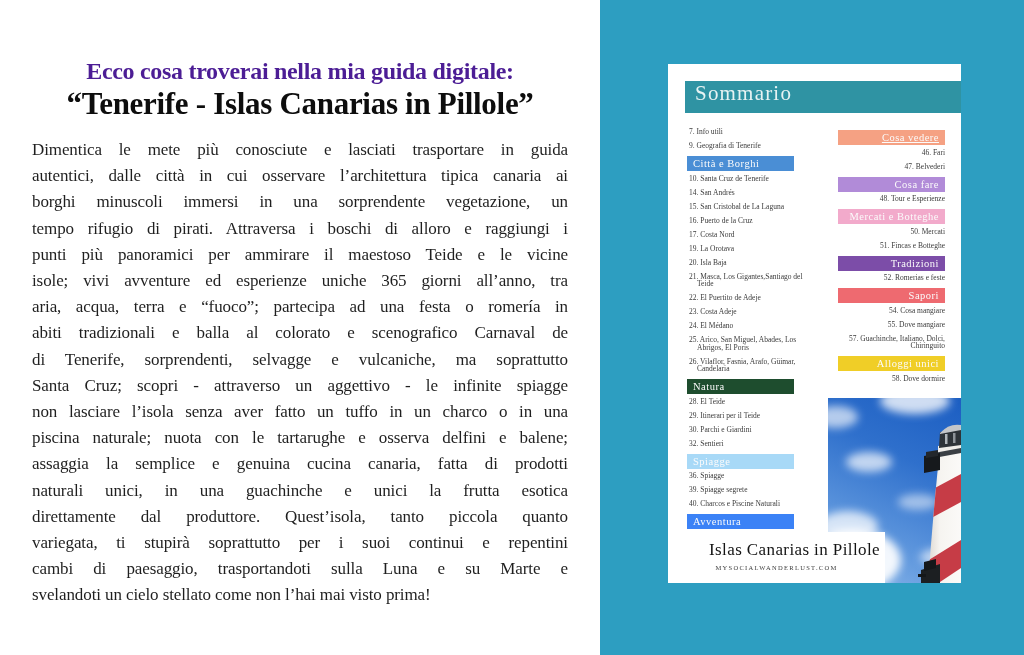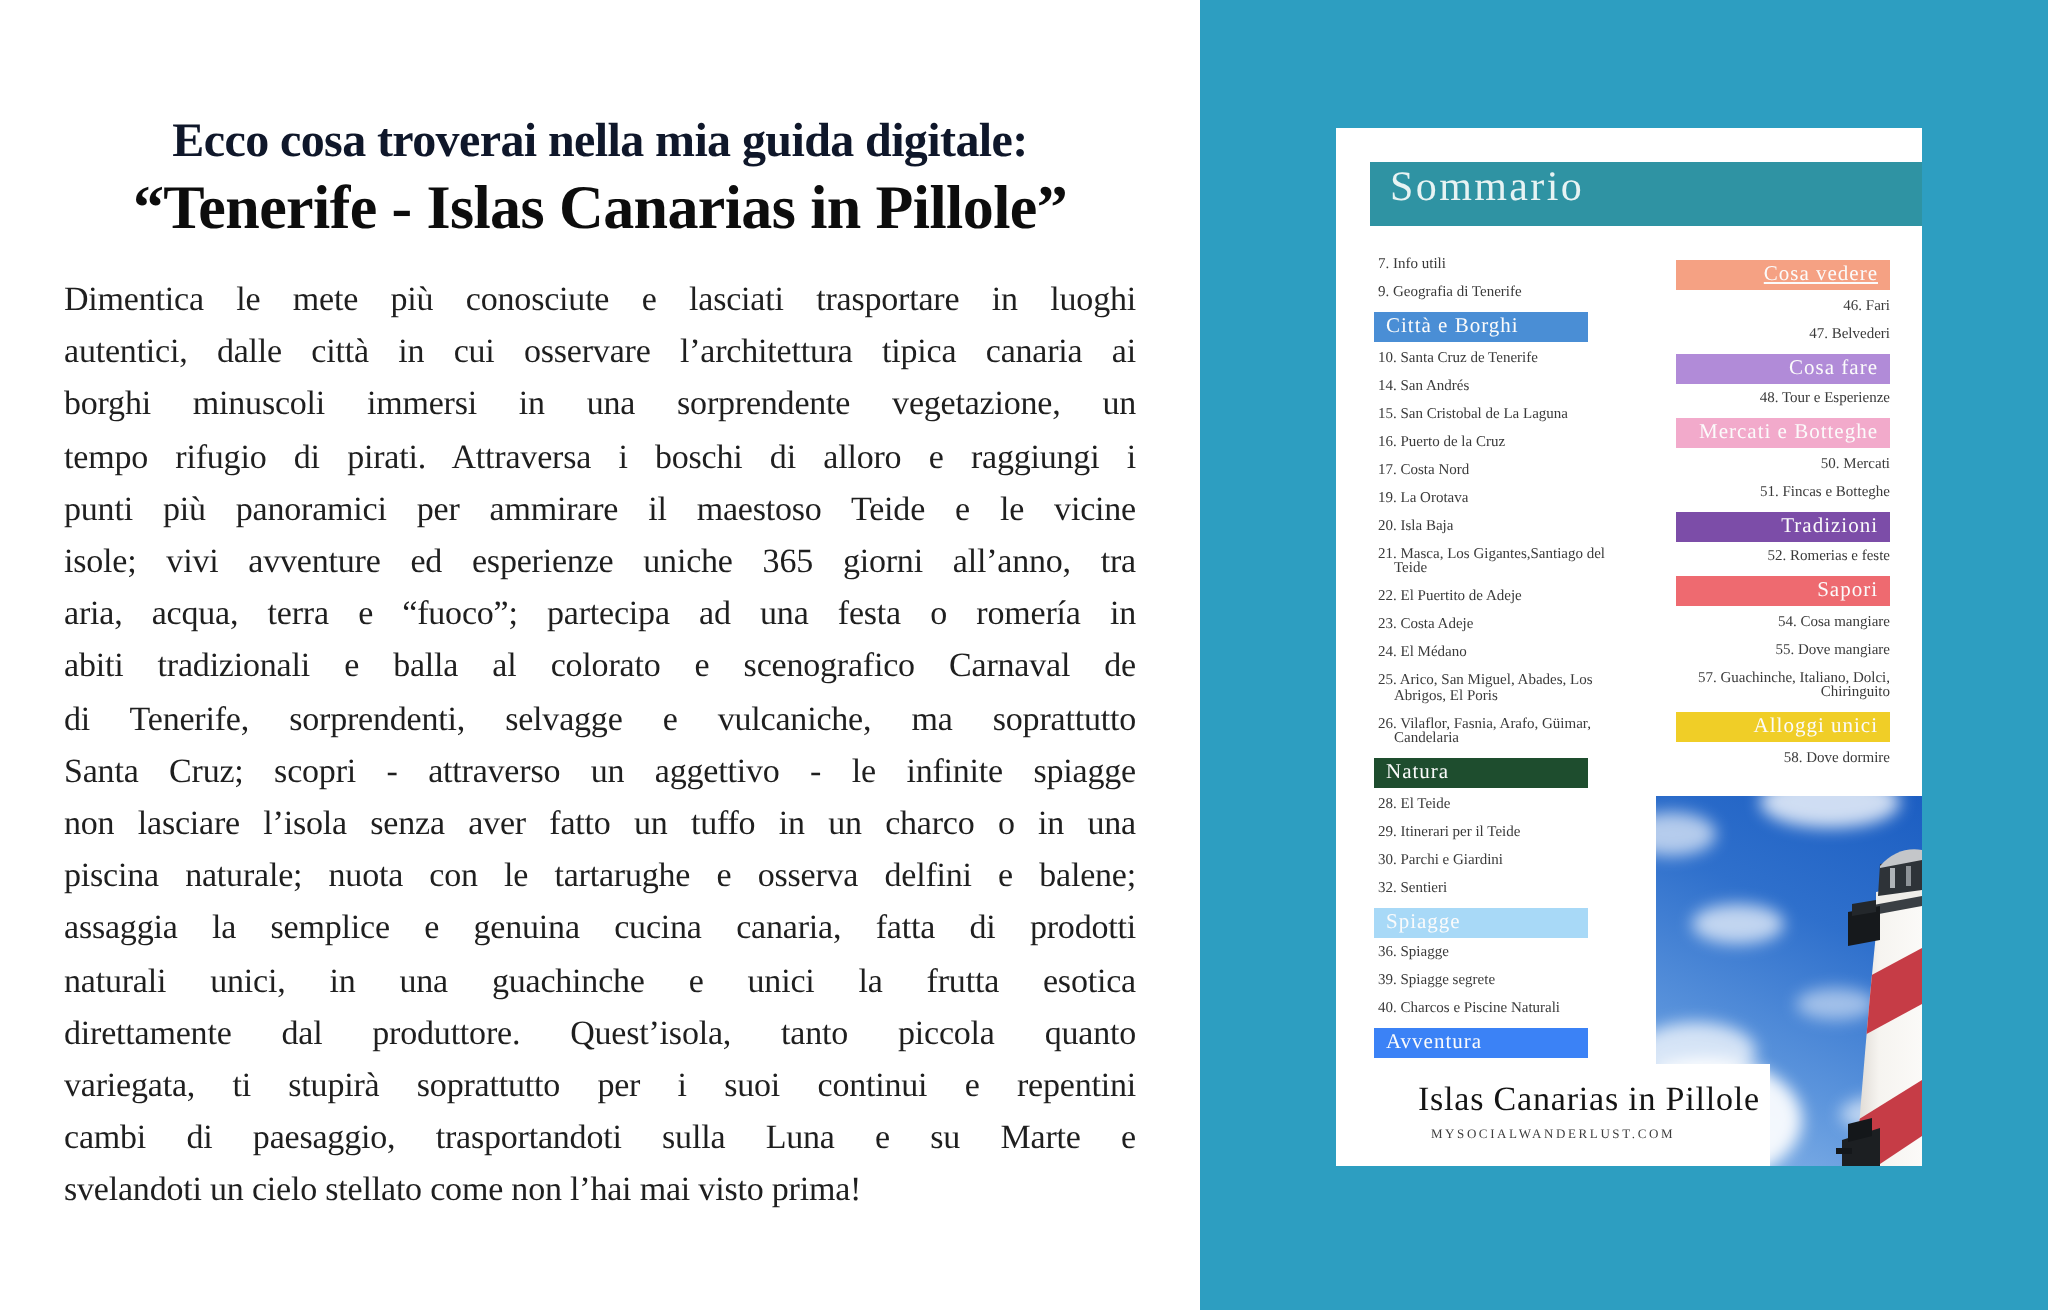--- a/index.html
+++ b/index.html
@@ -1,20 +1,20 @@
 <!DOCTYPE html>
 <html><head>
 <meta charset="utf-8">
 <style>
   html,body{margin:0;padding:0;}
   body{width:1024px;height:655px;overflow:hidden;background:#fff;font-family:"Liberation Serif",serif;}
 
   
   .left-page{position:absolute;left:0;top:0;width:600px;height:655px;background:#ffffff;box-sizing:border-box;padding-top:57px;}
-  .title-1{text-align:center;font-weight:700;font-size:24px;line-height:28px;color:#0f172a;letter-spacing:-0.3px;}
+  .title-1{text-align:center;font-weight:700;font-size:24px;line-height:28px;color:#4c1d95;letter-spacing:-0.3px;}
   .title-2{text-align:center;font-weight:700;font-size:31px;line-height:36px;color:#0d0d0d;letter-spacing:-0.3px;margin-top:1px;}
   .body-text{width:536px;margin:15px auto 0;color:#1f1f1f;font-size:17px;line-height:26.2px;letter-spacing:-0.1px;}
   .body-line{text-align:justify;text-align-last:justify;white-space:normal;}
   .body-line.last{text-align-last:left;}
 
   
   .right-panel{position:absolute;left:600px;top:0;width:424px;height:655px;background:#2d9ec1;}
   .card{position:absolute;left:68px;top:64px;width:293px;height:519px;background:#ffffff;}
 
   .som-bar{position:absolute;left:17px;right:0;top:17px;height:32px;background:#2f93a3;display:flex;align-items:flex-start;}
@@ -44,21 +44,21 @@
   .footer-title{font-size:17px;color:#141414;letter-spacing:0.4px;line-height:20px;padding-left:36px;}
   .footer-site{font-size:6.5px;color:#3c3c3c;letter-spacing:1.3px;margin-top:4px;}
 </style>
 </head>
 <body>
 
 <div class="left-page">
   <div class="title-1">Ecco cosa troverai nella mia guida digitale:</div>
   <div class="title-2">“Tenerife - Islas Canarias in Pillole”</div>
   <div class="body-text" id="body-text">
-      <div class="body-line">Dimentica le mete più conosciute e lasciati trasportare in luoghi</div>
+      <div class="body-line">Dimentica le mete più conosciute e lasciati trasportare in guida</div>
       <div class="body-line">autentici, dalle città in cui osservare l’architettura tipica canaria ai</div>
       <div class="body-line">borghi minuscoli immersi in una sorprendente vegetazione, un</div>
       <div class="body-line">tempo rifugio di pirati. Attraversa i boschi di alloro e raggiungi i</div>
       <div class="body-line">punti più panoramici per ammirare il maestoso Teide e le vicine</div>
       <div class="body-line">isole; vivi avventure ed esperienze uniche 365 giorni all’anno, tra</div>
       <div class="body-line">aria, acqua, terra e “fuoco”; partecipa ad una festa o romería in</div>
       <div class="body-line">abiti tradizionali e balla al colorato e scenografico Carnaval de</div>
       <div class="body-line">di Tenerife, sorprendenti, selvagge e vulcaniche, ma soprattutto</div>
       <div class="body-line">Santa Cruz; scopri - attraverso un aggettivo - le infinite spiagge</div>
       <div class="body-line">non lasciare l’isola senza aver fatto un tuffo in un charco o in una</div>

